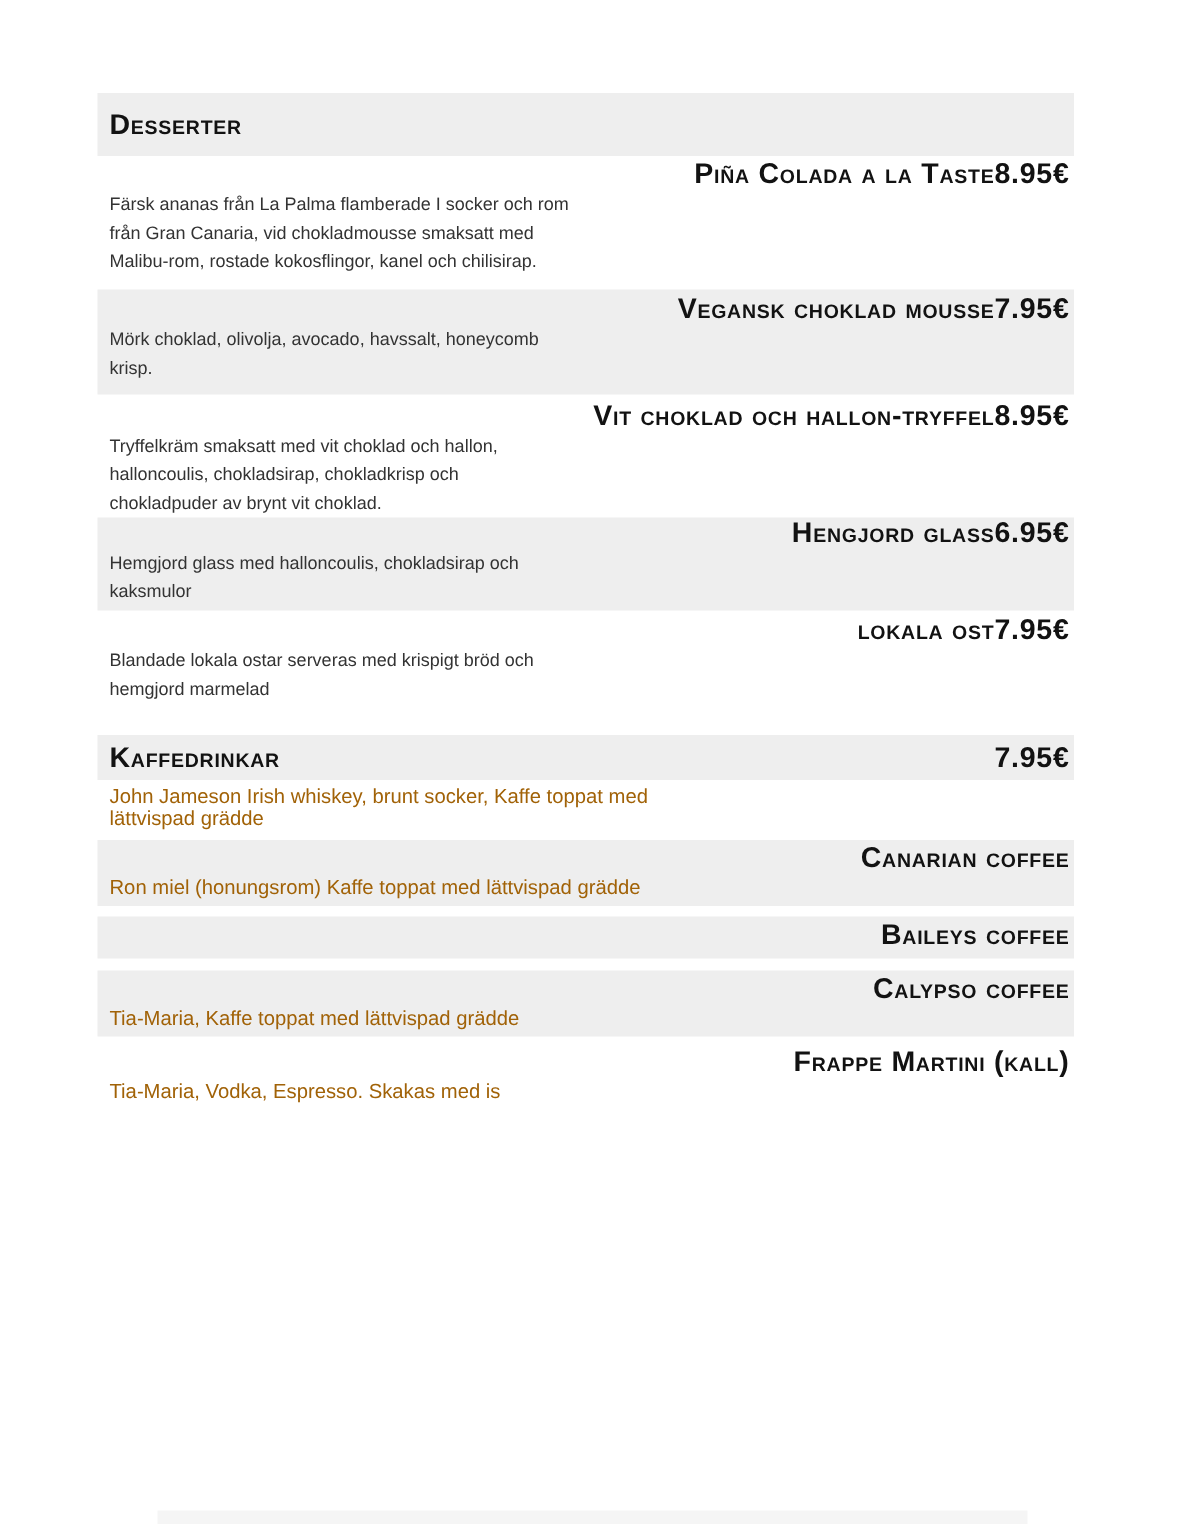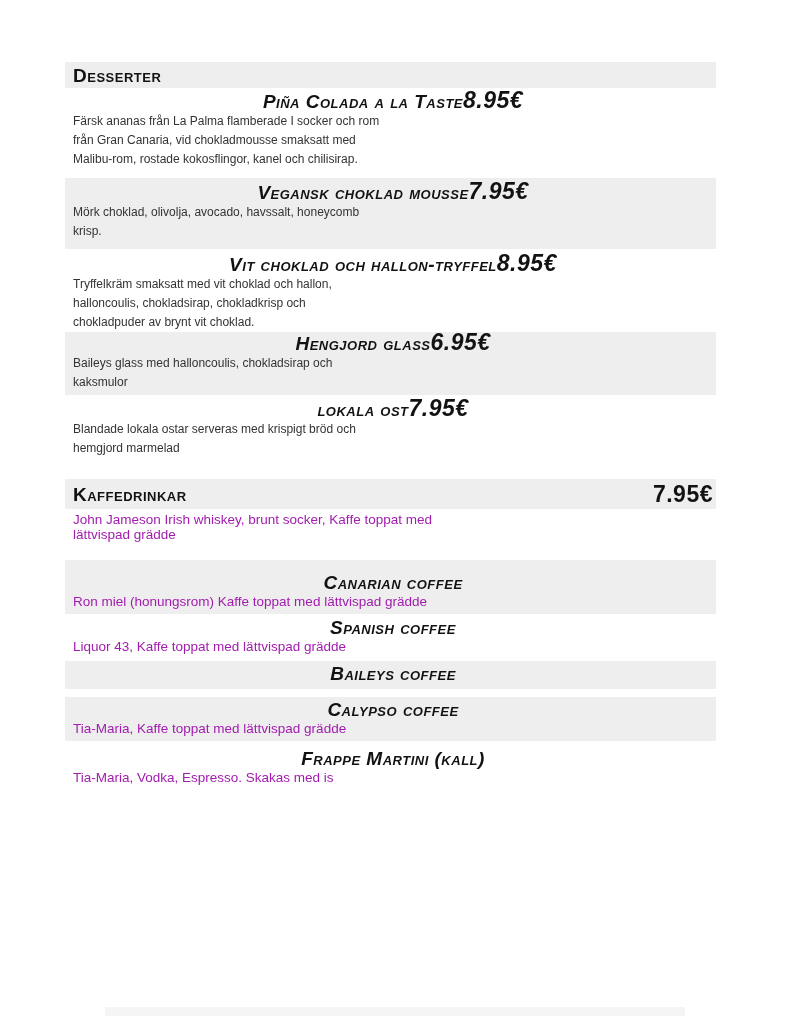--- a/index.html
+++ b/index.html
@@ -21,66 +21,65 @@
   .hd {
     font-weight: bold;
     font-size: 19px;
     font-variant: small-caps;
     letter-spacing: 0.5px;
     color: #121212;
     line-height: 21px;
   }
   .price {
     font-weight: bold;
-    font-size: 23px;
+    font-size: 19px;
     letter-spacing: 0.5px;
     color: #121212;
     line-height: 21px;
     white-space: nowrap;
   }
   .row {
     display: flex;
-    justify-content: center;
+    justify-content: flex-end;
     align-items: baseline;
-    font-style: italic;
   }
 
   
   .header-band {
-    height: 26px;
+    height: 42px;
     display: flex;
     justify-content: space-between;
     align-items: center;
     padding: 0 3px 0 8px;
   }
   .header-band.coffee-header { height: 30px; margin-top: 21px; }
 
   
   .item { padding: 0 3px 0 8px; }
   .desc {
     font-size: 12px;
     line-height: 19px;
     color: #333333;
     white-space: pre-wrap;
   }
   .coffee-item .desc {
     font-size: 13.5px;
     line-height: 15px;
-    color: #a21caf;
+    color: #a16207;
   }
   .coffee-item .hd { line-height: 21px; }
 
   .it-pina     { margin-top: 2px; }
   .it-vegansk  { margin-top: 9px;  padding: 3px 3px 8px 8px; }
   .it-vit      { margin-top: 4px; }
   .it-hengjord { margin-top: 0;    padding: 0 3px 3px 8px; }
   .it-lokala   { margin-top: 3px; }
 
   .it-irish    { margin-top: 3px; }
-  .it-canarian { margin-top: 18px;  padding: 12px 3px 5px 8px; }
+  .it-canarian { margin-top: 7px;  padding: 2px 3px 5px 8px; }
   .it-spanish  { margin-top: 3px; }
   .it-baileys  { margin-top: 7px;  padding: 2px 3px 5px 8px; }
   .it-amaretto { margin-top: 7px; }
   .it-calypso  { margin-top: 8px;  padding: 2px 3px 5px 8px; }
   .it-frappe   { margin-top: 7px; }
 
   .coffee-item .desc { margin-top: 1px; }
 
   .footer-band {
     position: absolute;
@@ -125,21 +124,21 @@
     <div class="desc">Tryffelkräm smaksatt med vit choklad och hallon,
 halloncoulis, chokladsirap, chokladkrisp och
 chokladpuder av brynt vit choklad.</div>
   </div>
 
   <div class="item band it-hengjord">
     <div class="row">
       <span class="hd">Hengjord glass</span>
       <span class="price">6.95€</span>
     </div>
-    <div class="desc">Baileys glass med halloncoulis, chokladsirap och
+    <div class="desc">Hemgjord glass med halloncoulis, chokladsirap och
 kaksmulor</div>
   </div>
 
   <div class="item it-lokala">
     <div class="row">
       <span class="hd">lokala ost</span>
       <span class="price">7.95€</span>
     </div>
     <div class="desc">Blandade lokala ostar serveras med krispigt bröd och
 hemgjord marmelad</div>
@@ -155,26 +154,20 @@
 lättvispad grädde</div>
   </div>
 
   <div class="item coffee-item band it-canarian">
     <div class="row">
       <span class="hd">Canarian coffee</span>
     </div>
     <div class="desc">Ron miel (honungsrom) Kaffe toppat med lättvispad grädde</div>
   </div>
 
-  <div class="item coffee-item it-spanish">
-    <div class="row">
-      <span class="hd">Spanish coffee</span>
-    </div>
-    <div class="desc">Liquor 43, Kaffe toppat med lättvispad grädde</div>
-  </div>
 
   <div class="item coffee-item band it-baileys">
     <div class="row">
       <span class="hd">Baileys coffee</span>
     </div>
   </div>
 
 
   <div class="item coffee-item band it-calypso">
     <div class="row">

